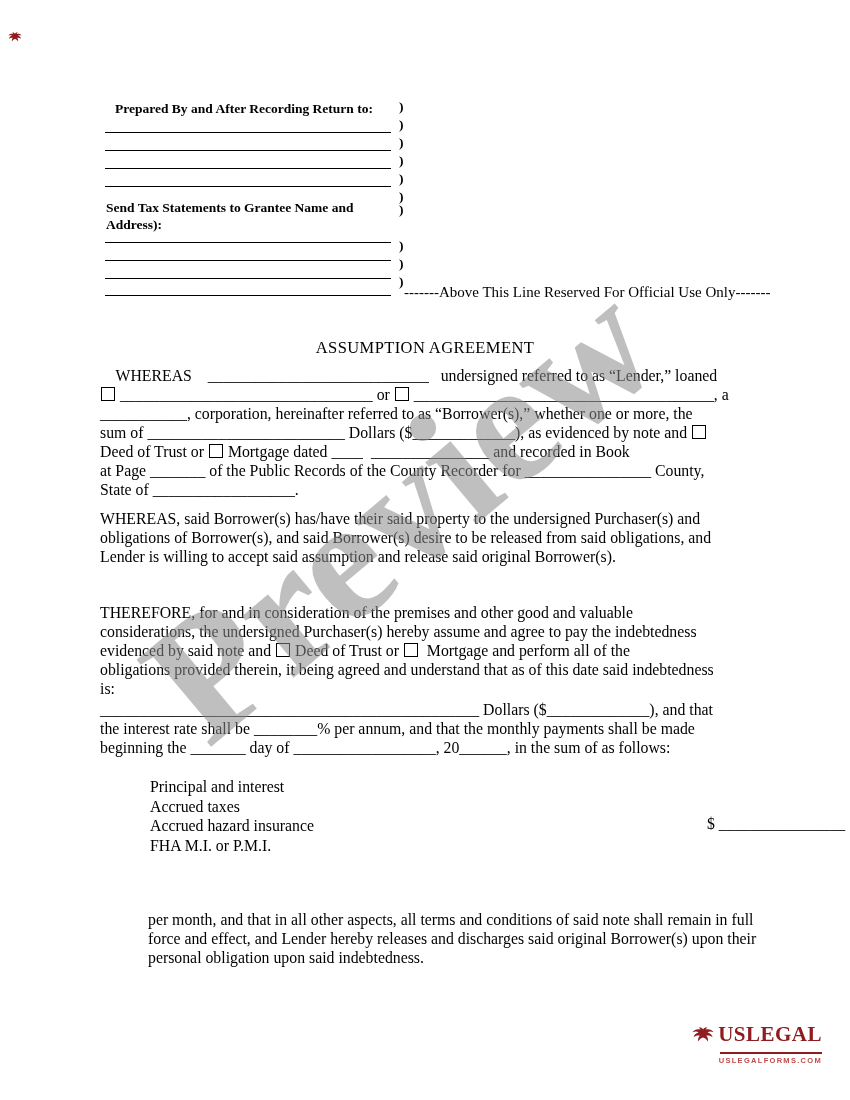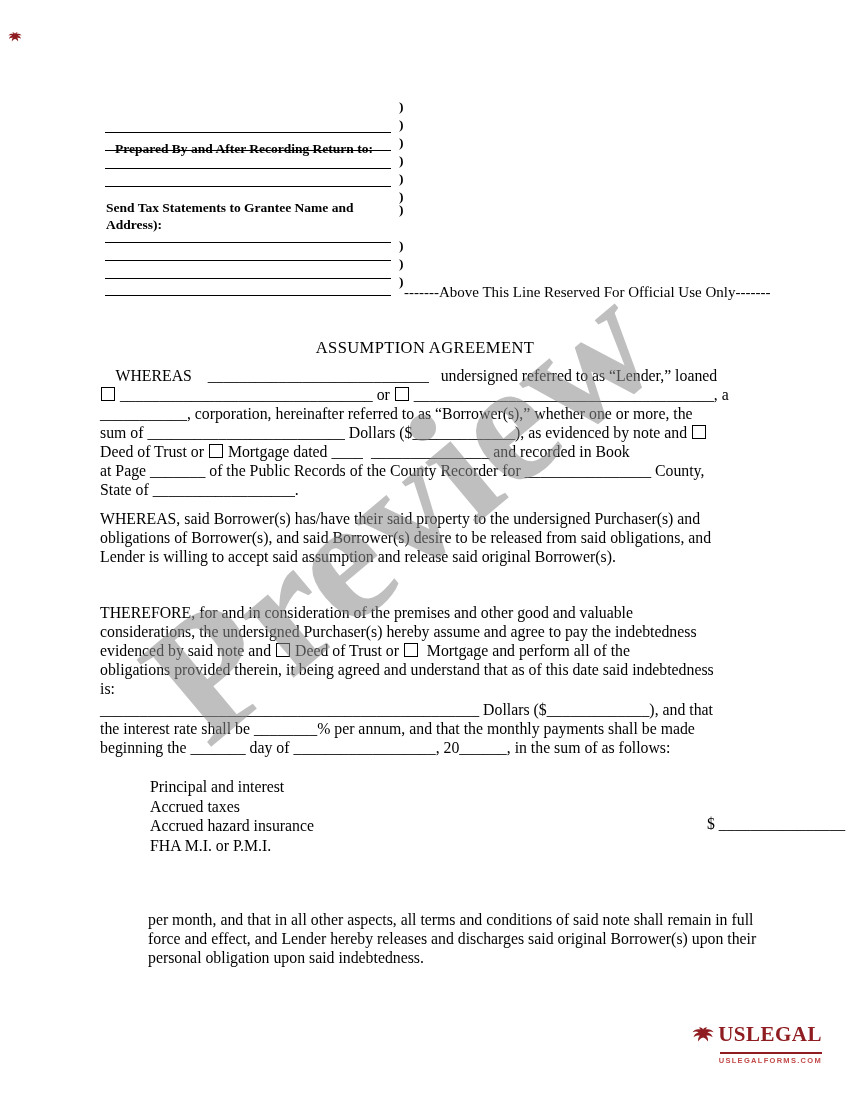--- a/index.html
+++ b/index.html
@@ -29,21 +29,21 @@
 </style>
 </head>
 <body>
 
 <div class="page">
 
   <svg class="corner-mark" width="14" height="10" viewBox="0 0 44 30">
     <path d="M22 5 C20 1.5 16.5 .5 13.5 1.5 C15.5 2.5 16.5 3.5 16.8 5.2 C10.5 3.5 4.5 5.5 1 10.5 C5.5 8.8 10 8.8 13.2 10.5 C7.5 12.5 4 16 3 20.5 C7 17.5 11.5 16.5 15.5 17.5 C12.5 21 11.5 25 12.5 29 C15 24.5 18.5 21.8 22 21 C25.5 21.8 29 24.5 31.5 29 C32.5 25 31.5 21 28.5 17.5 C32.5 16.5 37 17.5 41 20.5 C40 16 36.5 12.5 30.8 10.5 C34 8.8 38.5 8.8 43 10.5 C39.5 5.5 33.5 3.5 27.2 5.2 C27.5 3.5 28.5 2.5 30.5 1.5 C27.5 .5 24 1.5 22 5 Z" fill="#8e1c20"></path>
   </svg>
 
-  <div class="hdr-label" style="left:115px;top:100px;margin-top:40px;">Prepared By and After Recording Return to:</div>
+  <div class="hdr-label" style="left:115px;top:100px;">Prepared By and After Recording Return to:</div>
 
   <div class="hline" style="top:132px;"></div>
   <div class="hline" style="top:150px;"></div>
   <div class="hline" style="top:168px;"></div>
   <div class="hline" style="top:186px;"></div>
 
   <div class="hdr-label" style="left:106px;top:199px;width:280px;">
     <div>Send Tax Statements to Grantee Name and</div>
     <div>Address):</div>
   </div>

